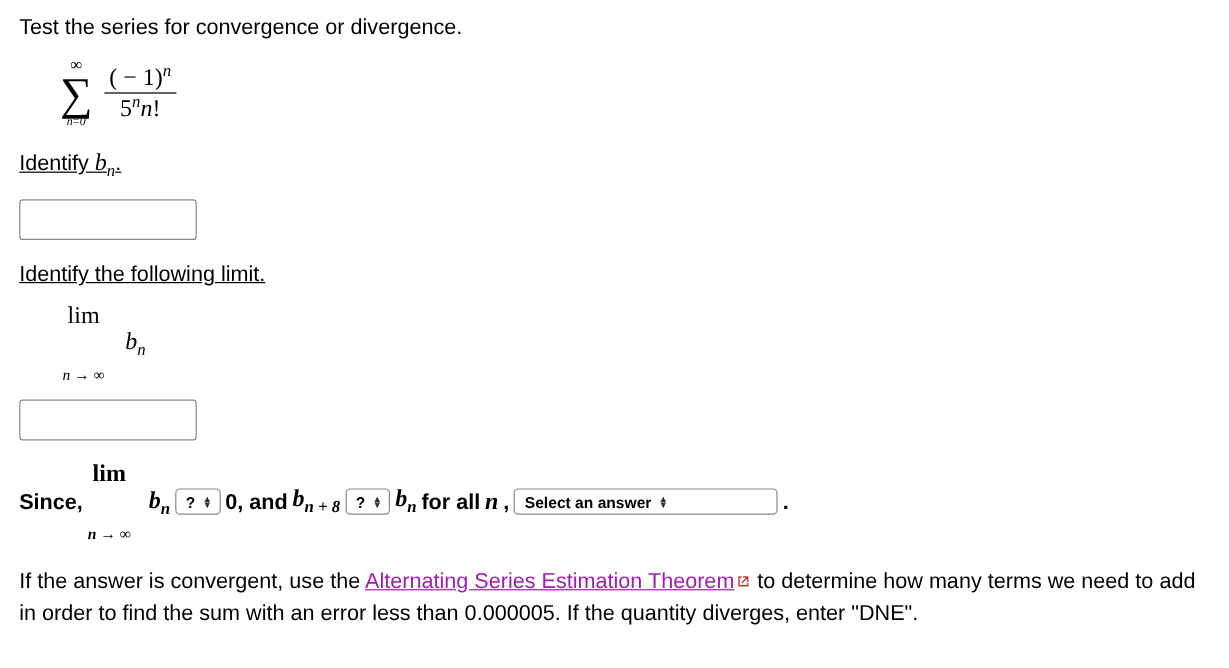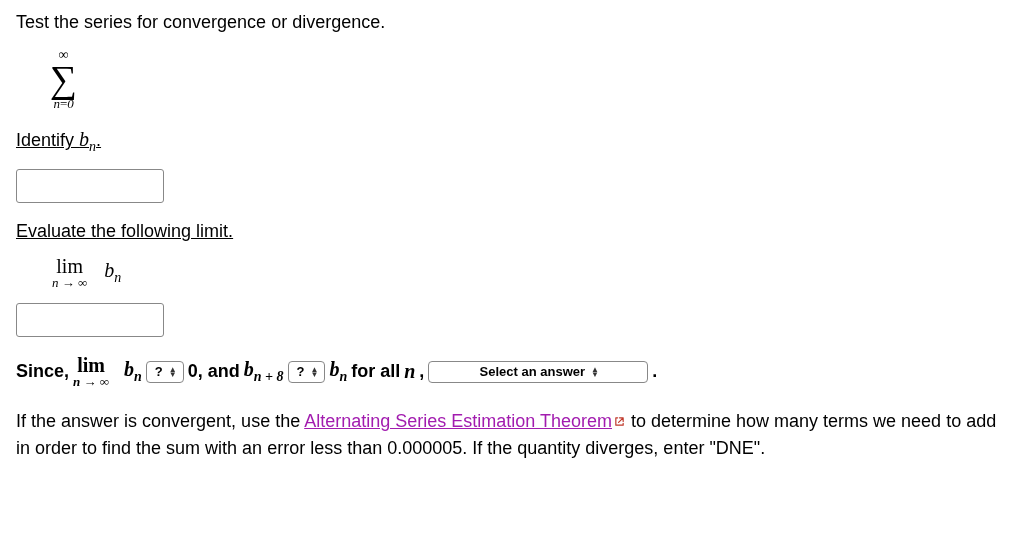--- a/index.html
+++ b/index.html
@@ -36,21 +36,21 @@
     }
     .sigma-top {
       font-size: 14px;
       margin-bottom: 1px;
     }
     .sigma-symbol {
       font-size: 38px;
       line-height: 0.85;
     }
     .sigma-bottom {
-      font-size: 13px;
+      font-size: 10px;
       margin-top: 2px;
       font-style: italic;
     }
     .sigma-bottom .eq {
       font-style: normal;
     }
     .frac {
       display: inline-flex;
       flex-direction: column;
       align-items: center;
@@ -86,20 +86,21 @@
       margin: 10px 0 14px 36px;
       font-family: 'Times New Roman', Times, serif;
       font-size: 20px;
     }
     .limit-stack {
       display: inline-flex;
       flex-direction: column;
       align-items: center;
       line-height: 1;
       vertical-align: middle;
+      gap: 33px;
     }
     .limit-top {
       font-size: 20px;
     }
     .limit-bottom {
       font-size: 13px;
     }
     .since-line {
       margin: 14px 0 20px 0;
       font-size: 18px;
@@ -120,21 +121,21 @@
       border-radius: 4px;
       padding: 2px 6px 2px 8px;
       font-size: 13px;
       background: #fff;
       cursor: pointer;
       height: 22px;
       gap: 6px;
     }
     .dropdown.wide {
       width: 220px;
-      justify-content: center;
+      justify-content: flex-start;
     }
     .dd-arrows {
       display: inline-flex;
       flex-direction: column;
       line-height: 5px;
       font-size: 8px;
       color: #333;
     }
     .final-text {
       font-size: 18px;
@@ -170,30 +171,38 @@
 
 <div class="math-block">
   <span class="sum-expr">
     <span class="sigma-stack">
       <span class="sigma-top">∞</span>
       <span class="sigma-symbol">∑</span>
       <span class="sigma-bottom">
         <span class="it">n</span><span class="eq">=</span><span>0</span>
       </span>
     </span>
+    <span class="frac">
+      <span class="num">
+        <span>( − 1)</span><span class="sup">n</span>
+      </span>
+      <span class="den">
+        <span>5</span><span class="sup">n</span><span class="it">n</span><span>!</span>
+      </span>
+    </span>
   </span>
 </div>
 
 <div class="section-label">
   <span>Identify </span><span class="it" style="font-family:'Times New Roman',serif;font-size:20px;"><span>b</span><span class="sub">n</span></span><span>.</span>
 </div>
 
 <div class="input-box"></div>
 
-<div class="section-label">Evaluate the following limit.</div>
+<div class="section-label">Identify the following limit.</div>
 
 <div class="limit-block">
   <span class="limit-stack">
     <span class="limit-top">lim</span>
     <span class="limit-bottom">
       <span class="it">n</span><span> → ∞</span>
     </span>
   </span>
   <span style="margin-left:12px;">
     <span class="it">b</span><span class="sub">n</span>

